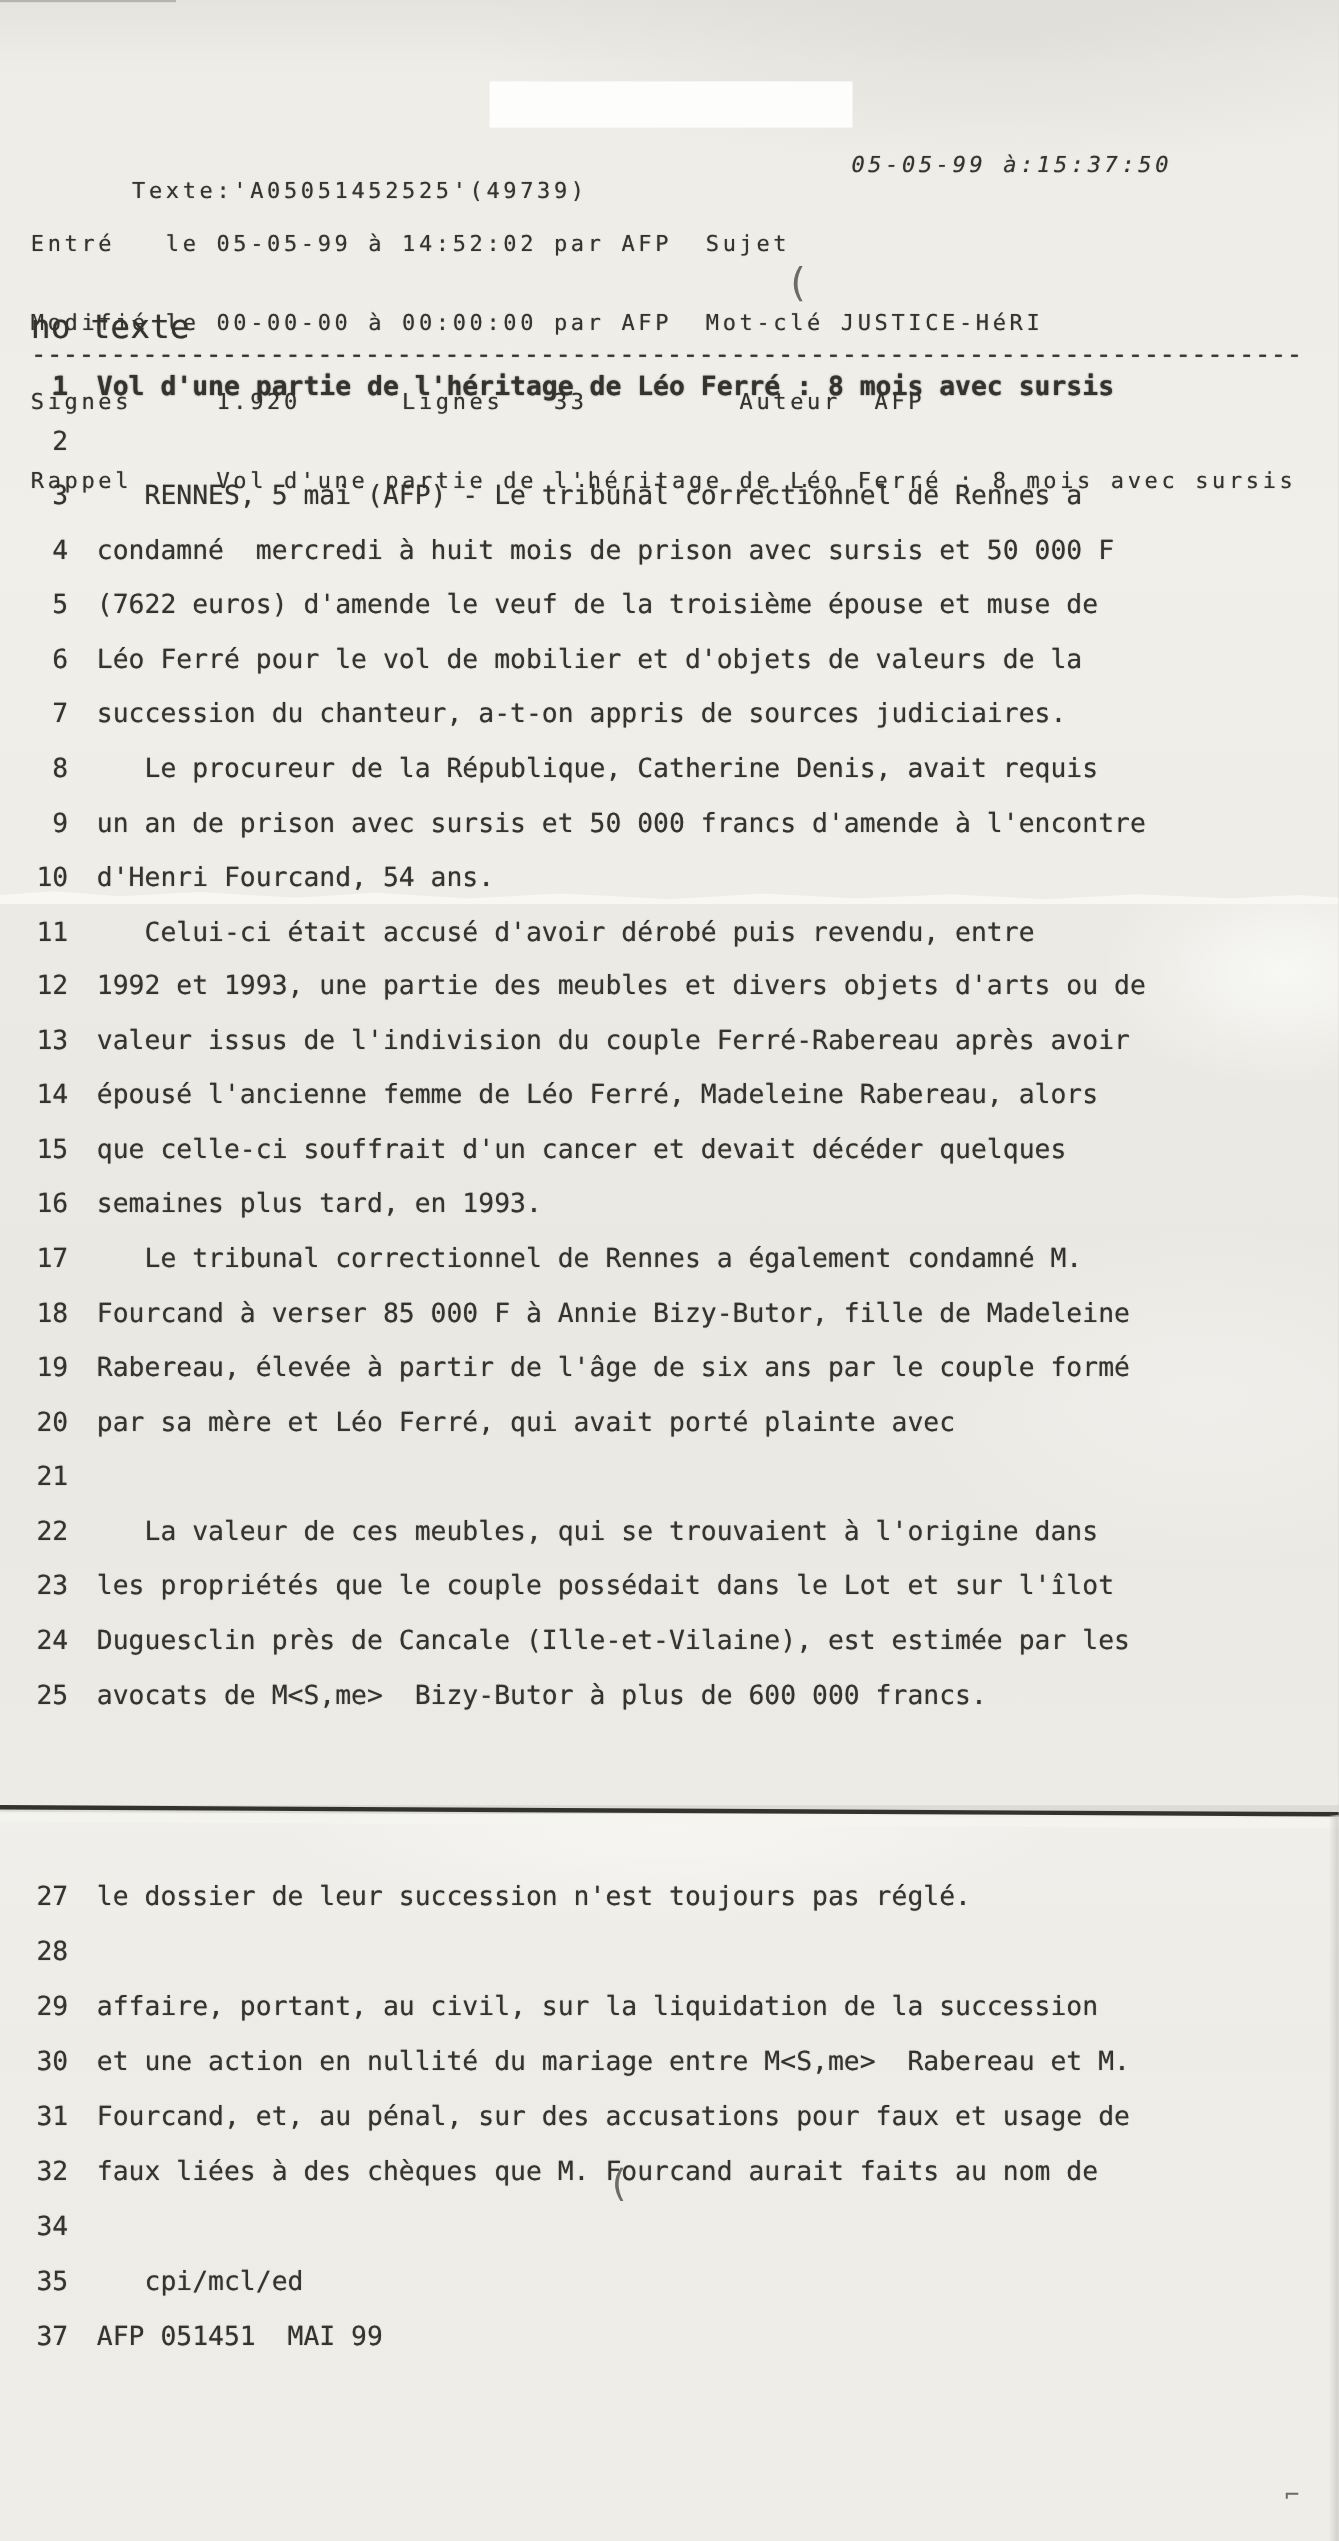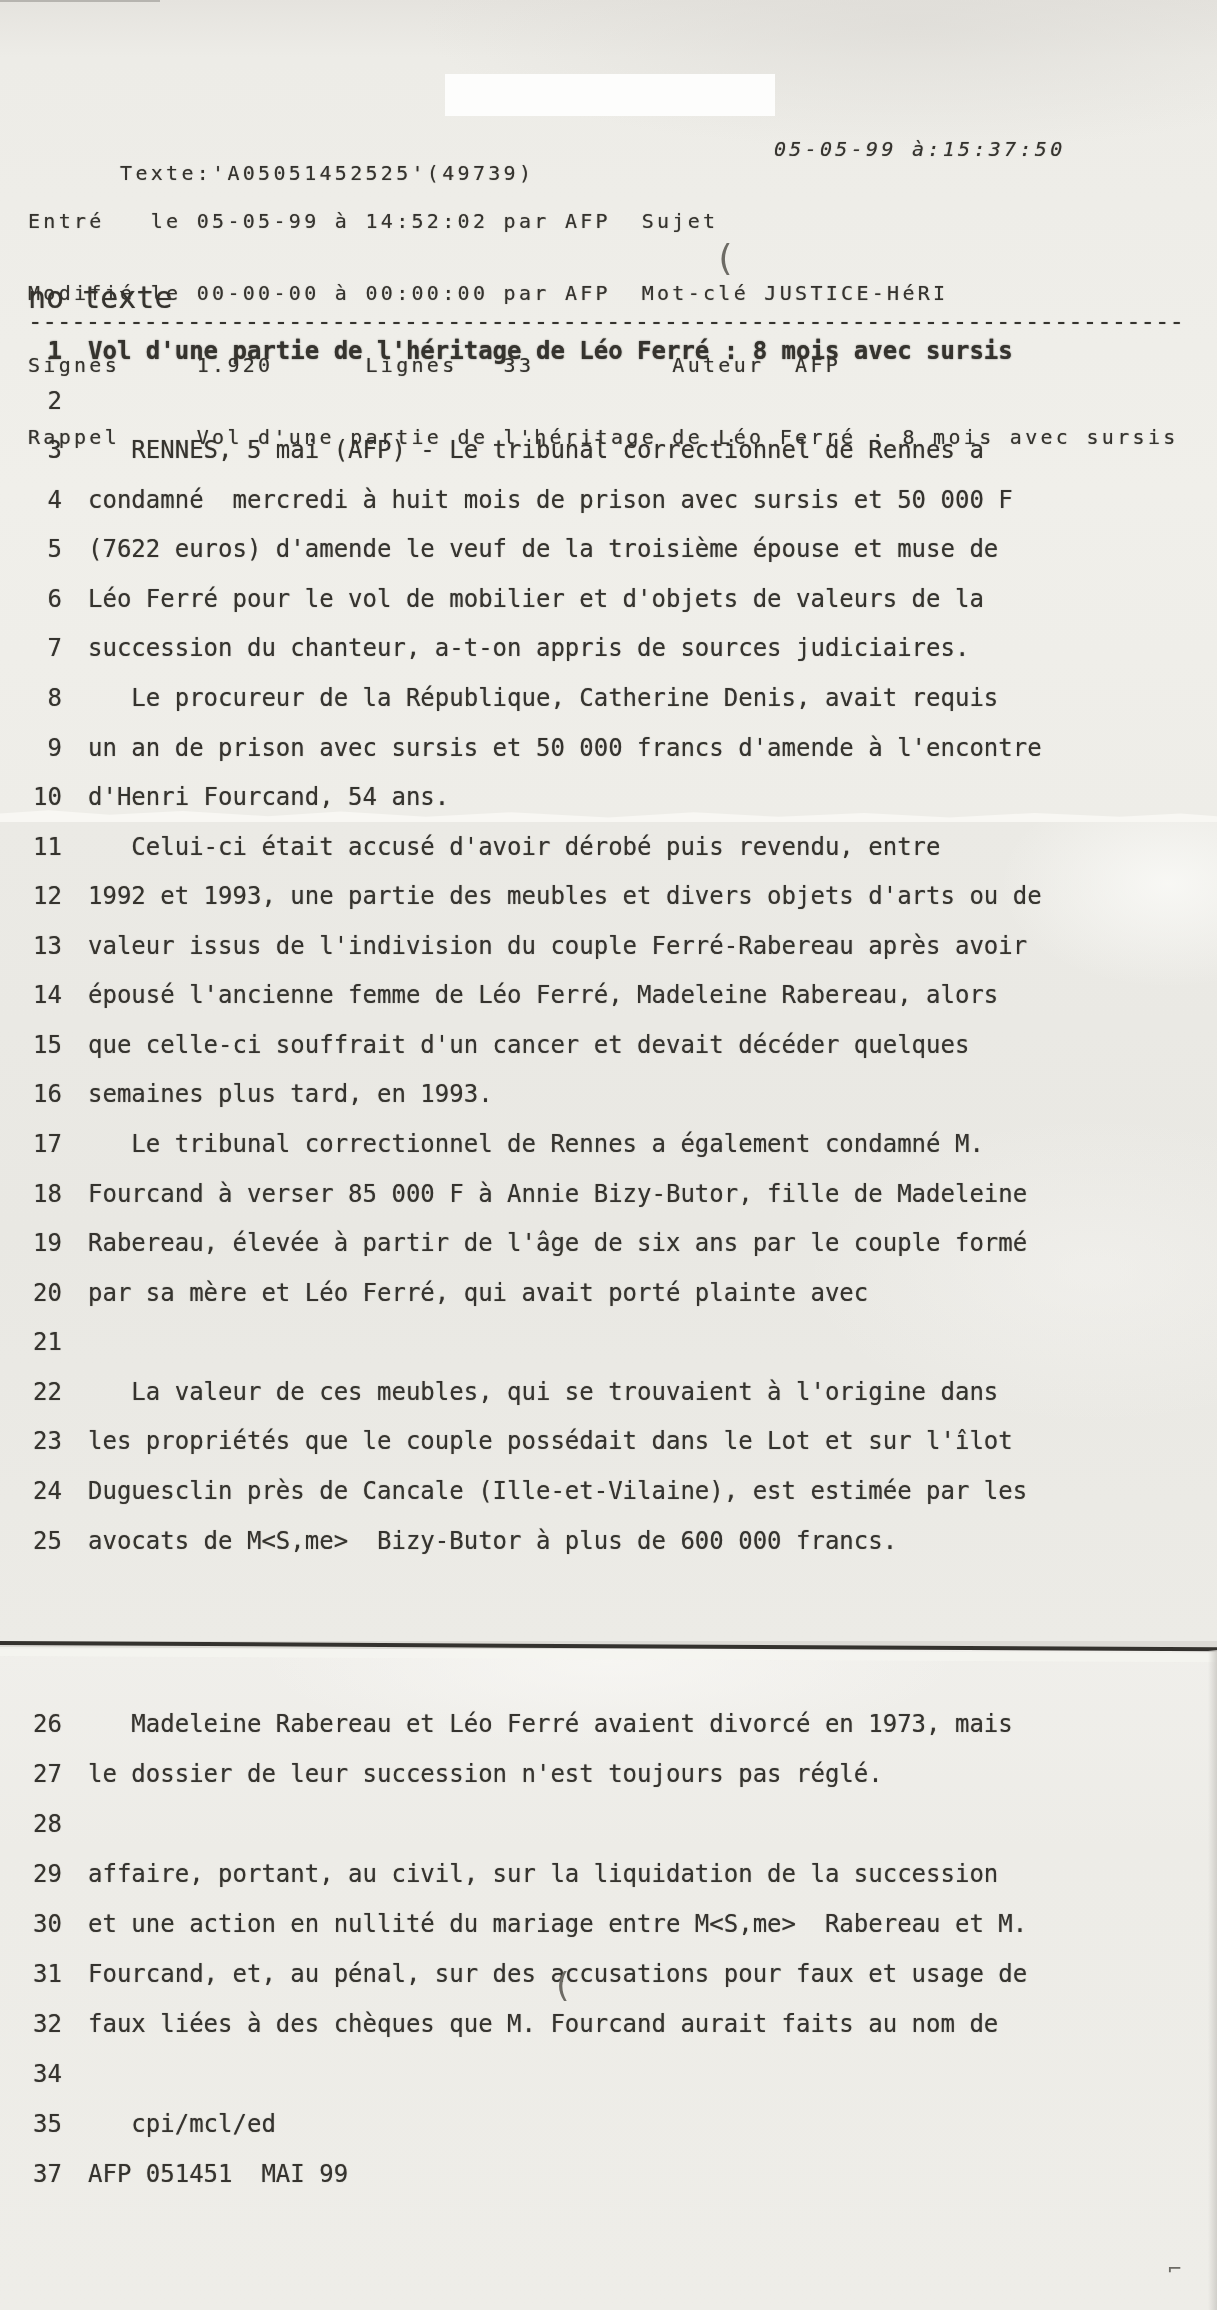--- a/index.html
+++ b/index.html
@@ -198,24 +198,20 @@
         <span class="txt">Duguesclin près de Cancale (Ille-et-Vilaine), est estimée par les</span>
       </div>
       <div class="row">
         <span class="num">25</span>
         <span class="txt">avocats de M&lt;S,me&gt;  Bizy-Butor à plus de 600 000 francs.</span>
       </div>
     </div>
 
   <div class="rows p2 ink">
 
-  <div class="row">
-        <span class="num">26</span>
-        <span class="txt">   Madeleine Rabereau et Léo Ferré avaient divorcé en 1973, mais</span>
-      </div>
       <div class="row">
         <span class="num">27</span>
         <span class="txt">le dossier de leur succession n'est toujours pas réglé.</span>
       </div>
       <div class="row">
         <span class="num">28</span>
       </div>
       <div class="row">
         <span class="num">29</span>
         <span class="txt">affaire, portant, au civil, sur la liquidation de la succession</span>

